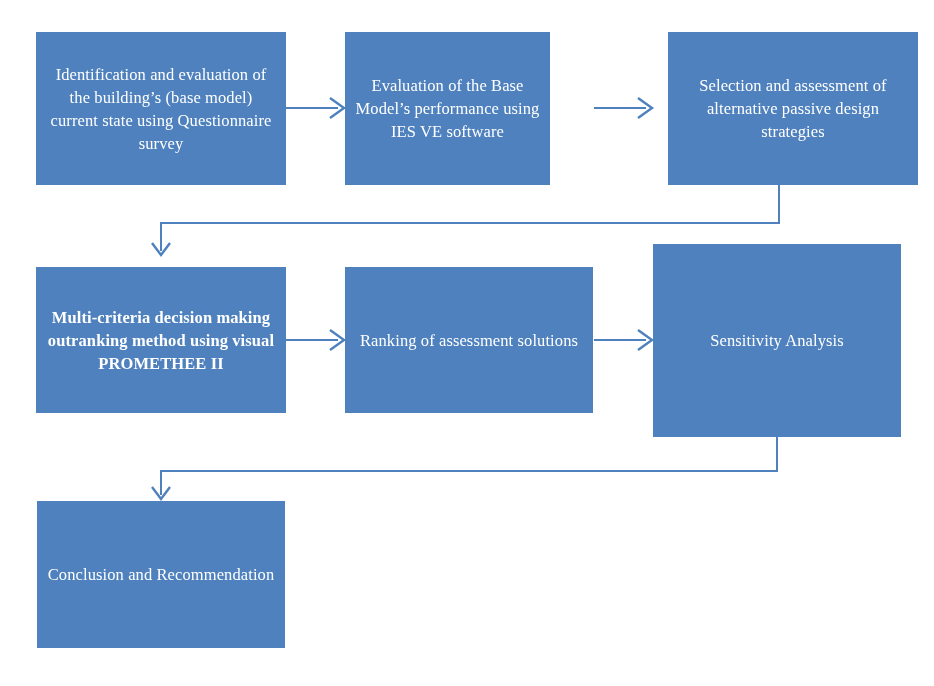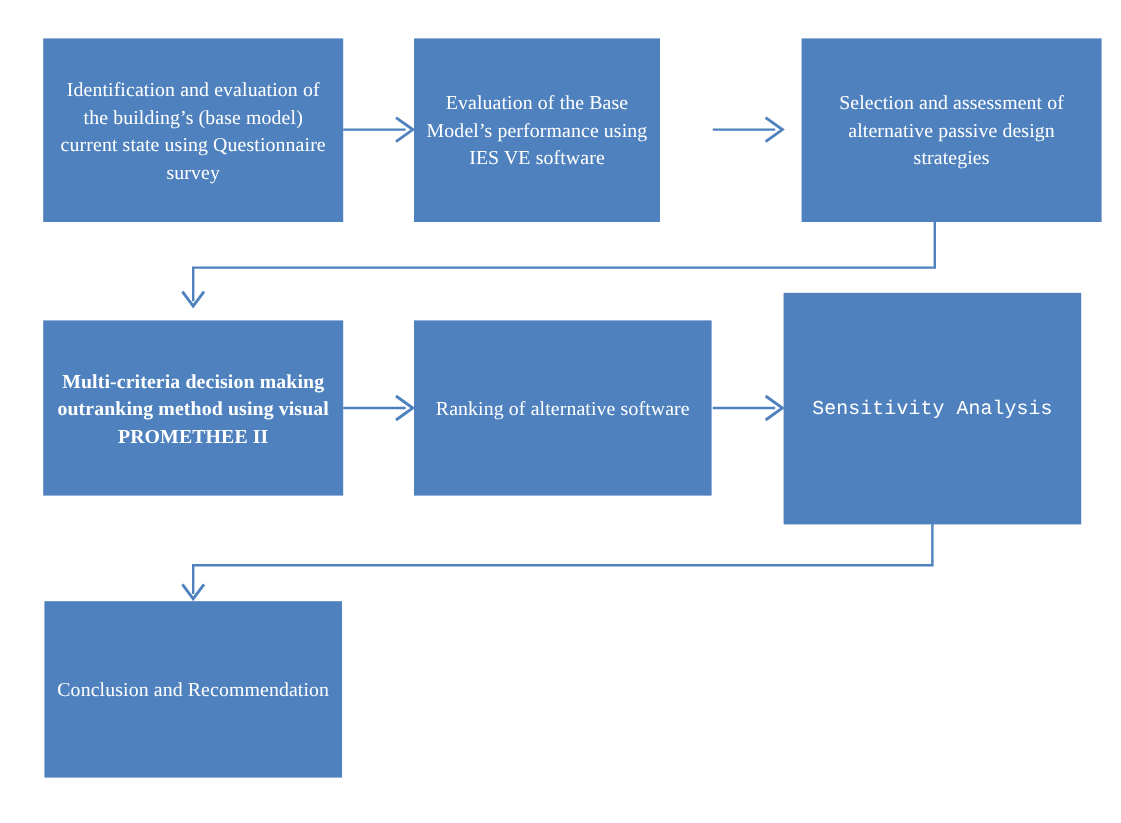--- a/index.html
+++ b/index.html
@@ -61,24 +61,24 @@
 
   <div class="node" style="left:654px; top:32px; width:250px; height:153px;margin-left:14px;">
     <span class="node-label">Selection and assessment of alternative passive design strategies</span>
   </div>
 
   <div class="node" style="left:36px; top:267px; width:250px; height:146px;font-weight:bold;">
     <span class="node-label">Multi-criteria decision making outranking method using visual PROMETHEE  II</span>
   </div>
 
   <div class="node" style="left:345px; top:267px; width:248px; height:146px;">
-    <span class="node-label">Ranking of alternative software</span>
+    <span class="node-label">Ranking of assessment solutions</span>
   </div>
 
-  <div class="node" style="left:653px; top:244px; width:248px; height:193px;font-family:Liberation Mono, monospace;">
+  <div class="node" style="left:653px; top:244px; width:248px; height:193px;">
     <span class="node-label">Sensitivity Analysis</span>
   </div>
 
   <div class="node" style="left:37px; top:501px; width:248px; height:147px;">
     <span class="node-label">Conclusion and Recommendation</span>
   </div>
 
   <div class="conn" style="left:286px; top:326px; width:0; height:0;">
   </div>
   <div class="conn" style="left:286px; top:92px; width:62px; height:32px;">

